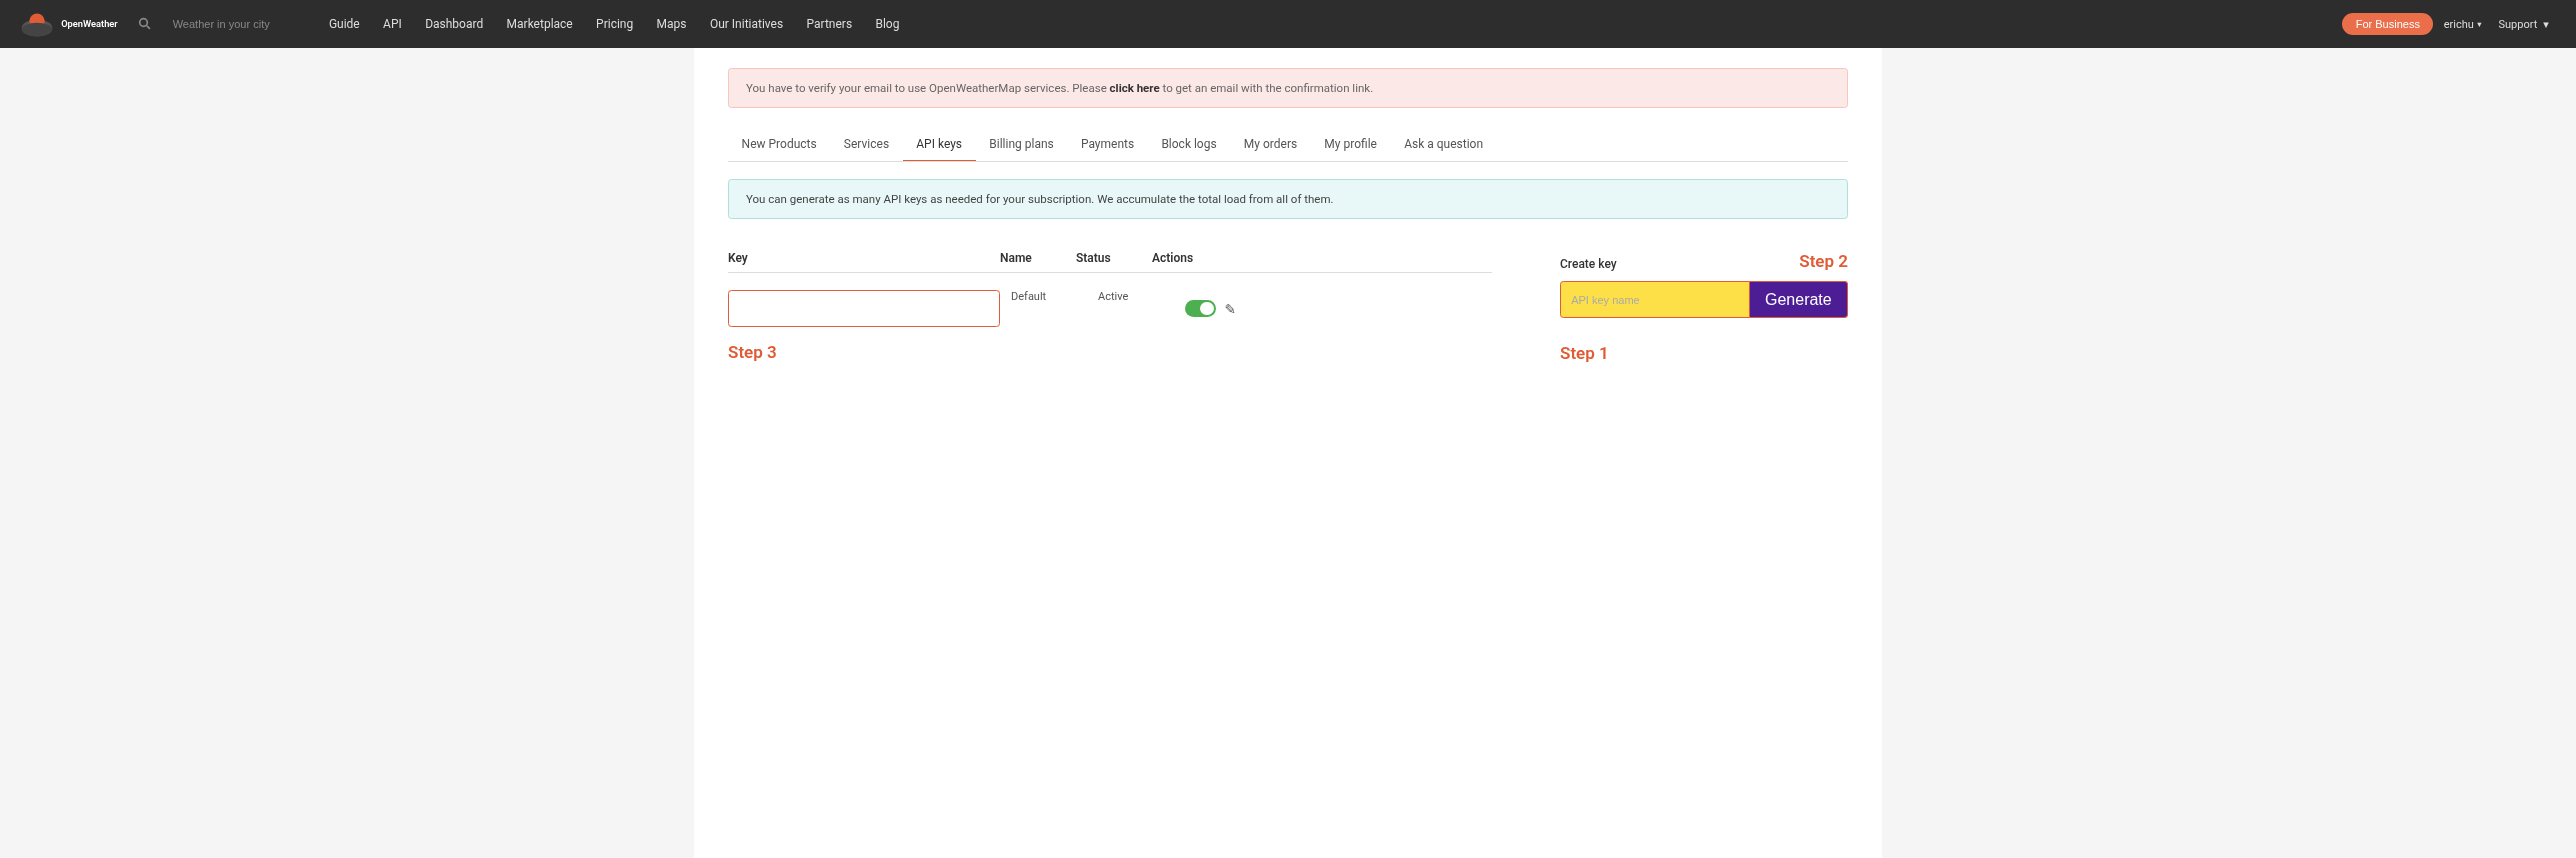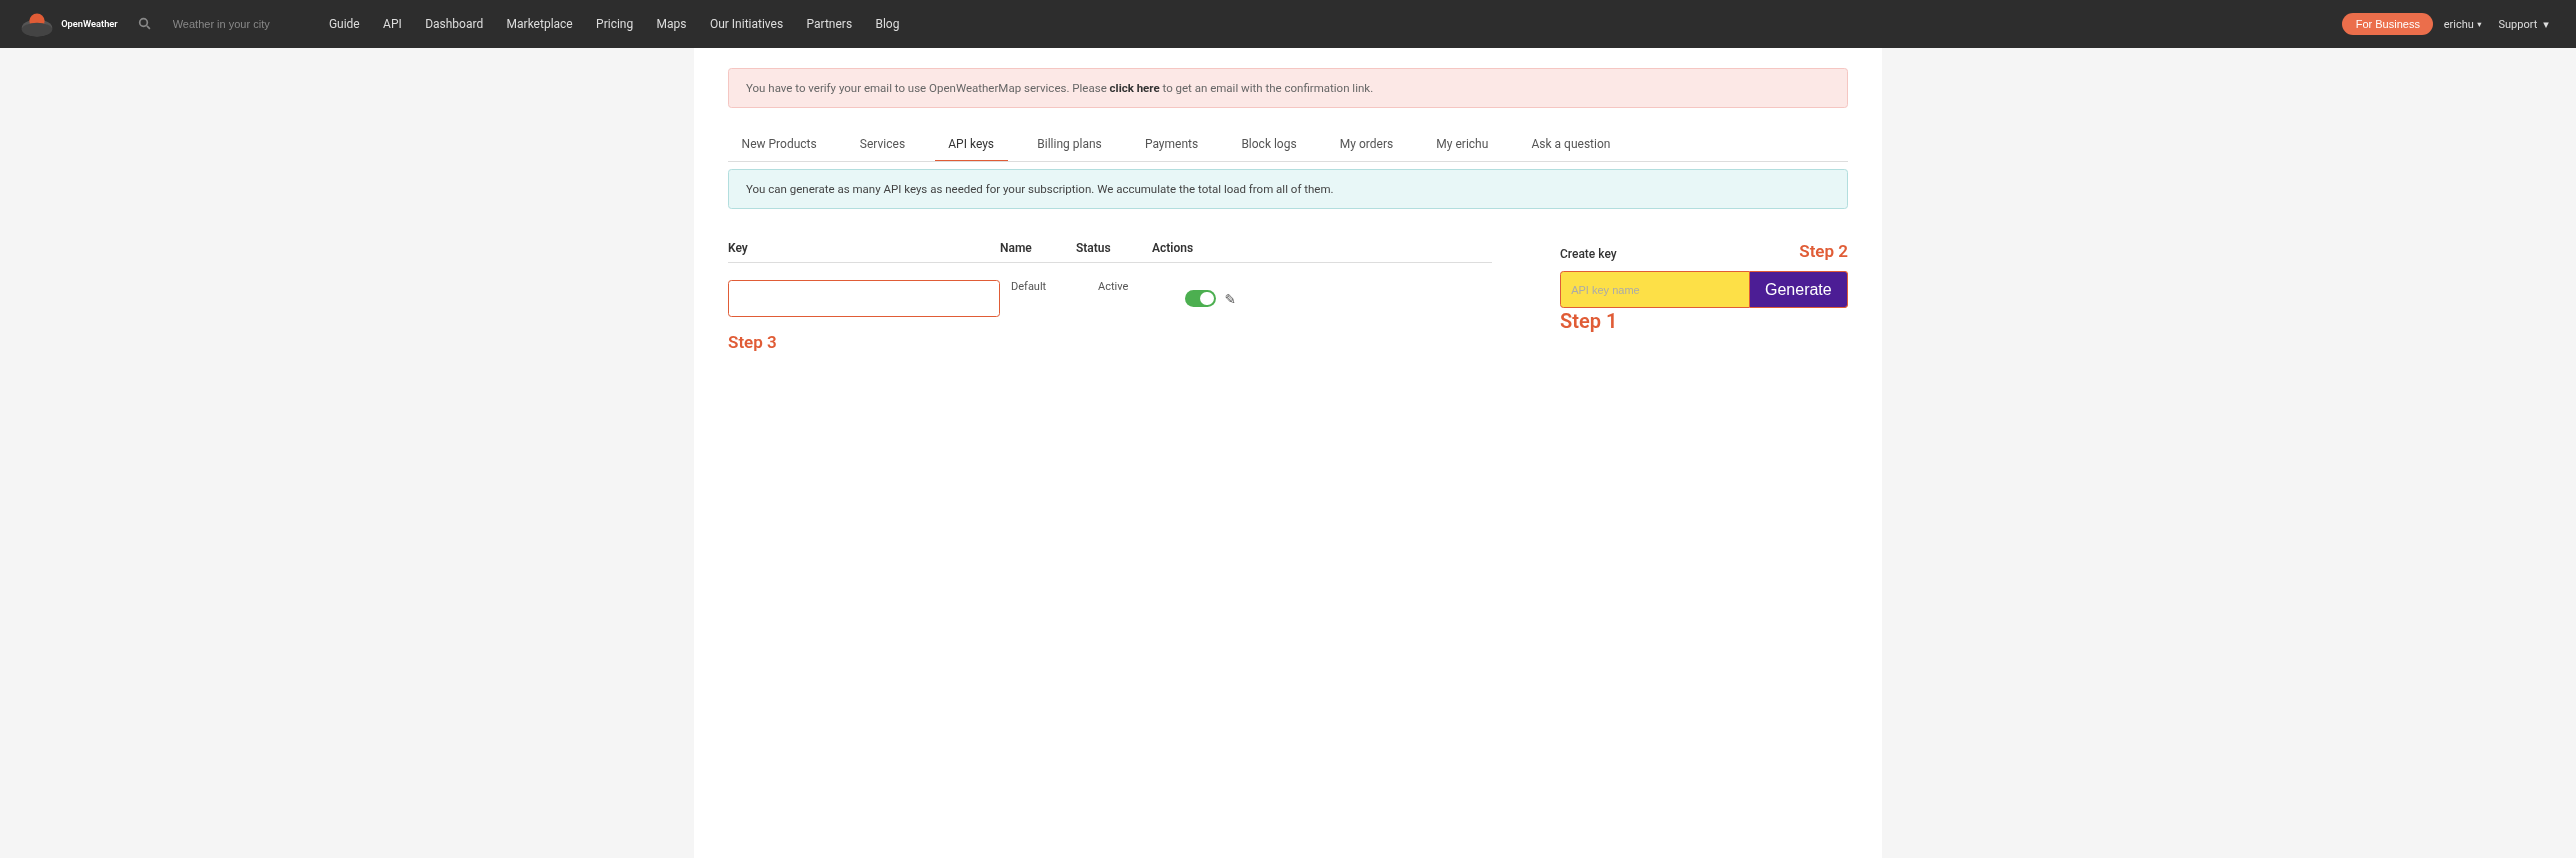--- a/index.html
+++ b/index.html
@@ -119,22 +119,22 @@
     .alert-banner a {
       font-weight: 700;
       color: #333;
       cursor: pointer;
     }
 
     
     .tabs {
       display: flex;
       border-bottom: 0.8px solid #ddd;
-      margin-bottom: 7px;
-      gap: 16px;
+      margin-bottom: 17px;
+      gap: 0;
     }
     .tab {
       padding: 8.5px 13.6px;
       font-size: 12px;
       color: #555;
       cursor: pointer;
       border-bottom: 1.7px solid transparent;
       white-space: nowrap;
       text-decoration: none;
     }
@@ -288,23 +288,23 @@
       color: #fff;
       border: 1.7px solid #e05c36;
       border-left: none;
       border-radius: 0 3.4px 3.4px 0;
       font-size: 16px;
       cursor: pointer;
       white-space: nowrap;
     }
     .step1-label {
       color: #e05c36;
-      font-size: 20px;
+      font-size: 17px;
       font-weight: 600;
-      margin-top: 1px;
+      margin-top: 25px;
     }
 
     .search-icon-svg {
       width: 13.6px;
       height: 13.6px;
       fill: none;
       stroke: #888;
       stroke-width: 2;
     }
   </style>
@@ -362,21 +362,21 @@
   </div>
 
   <div class="tabs">
     <a class="tab" href="#">New Products</a>
     <a class="tab" href="#">Services</a>
     <a class="tab active" href="#">API keys</a>
     <a class="tab" href="#">Billing plans</a>
     <a class="tab" href="#">Payments</a>
     <a class="tab" href="#">Block logs</a>
     <a class="tab" href="#">My orders</a>
-    <a class="tab" href="#">My erichu</a>
+    <a class="tab" href="#">My profile</a>
     <a class="tab" href="#">Ask a question</a>
   </div>
 
   <div class="info-box">
     <span>You can generate as many API keys as needed for your subscription. We accumulate the total load from all of them.</span>
   </div>
 
   <div class="keys-section">
 
     <div class="keys-table">

